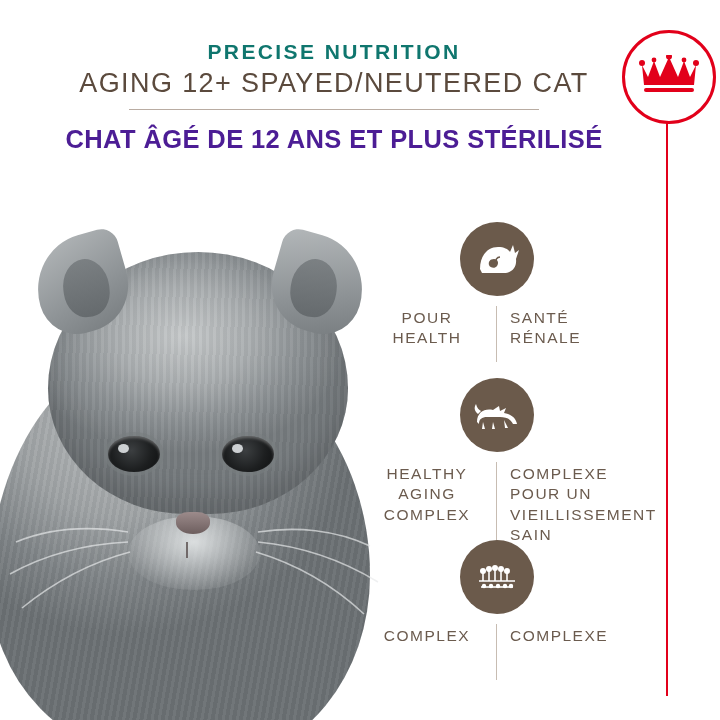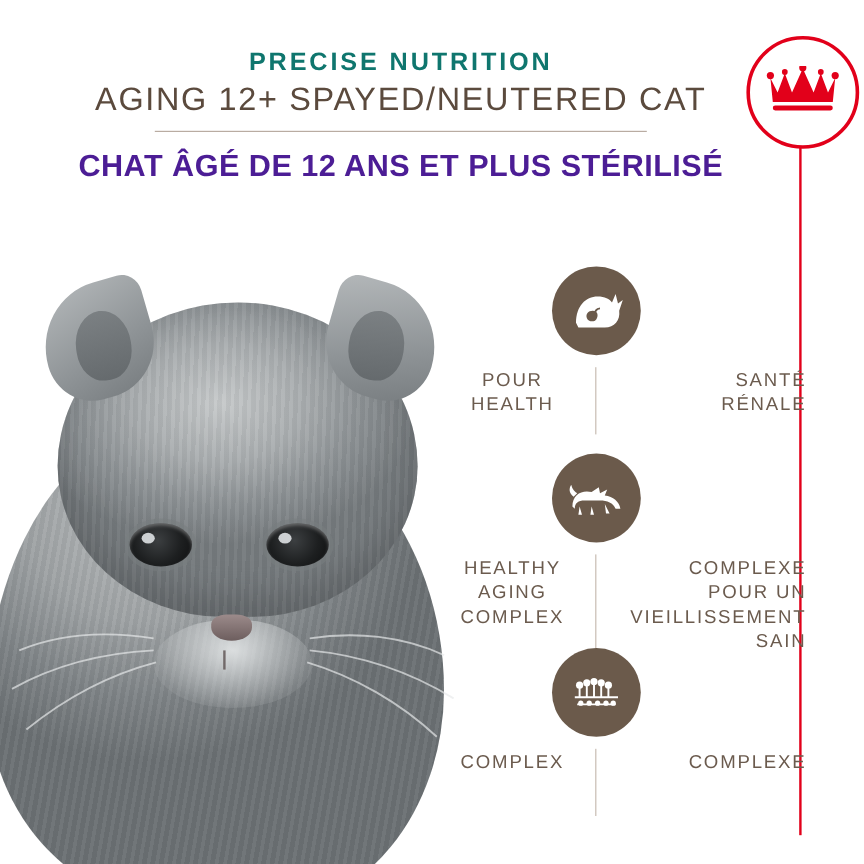--- a/index.html
+++ b/index.html
@@ -115,21 +115,21 @@
   }
   .benefit .vsep{
     position:absolute;left:124px;width:1px;background:#c7bcb2;
   }
   .labels{position:absolute;left:0;top:86px;width:300px;display:flex;}
   .label-en{
     width:124px;text-align:center;padding-right:14px;box-sizing:border-box;
     color:#6b5b4e;font-size:15.5px;letter-spacing:1.5px;line-height:1.32;
   }
   .label-fr{
-    width:176px;text-align:right;padding-left:14px;box-sizing:border-box;
+    width:176px;text-align:left;padding-left:14px;box-sizing:border-box;
     color:#6b5b4e;font-size:15.5px;letter-spacing:1.5px;line-height:1.32;
   }
   #benefit-0{top:222px;}
   #benefit-1{top:378px;}
   #benefit-2{top:540px;}
   #benefit-0 .vsep{top:84px;height:56px;}
   #benefit-1 .vsep{top:84px;height:96px;}
   #benefit-2 .vsep{top:84px;height:56px;}
 </style>
 </head>

